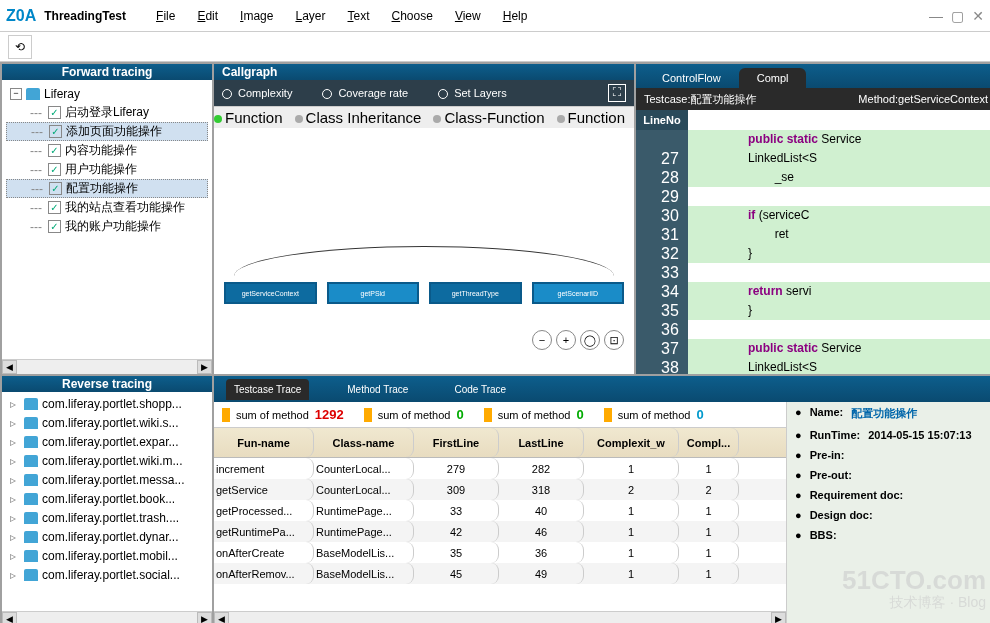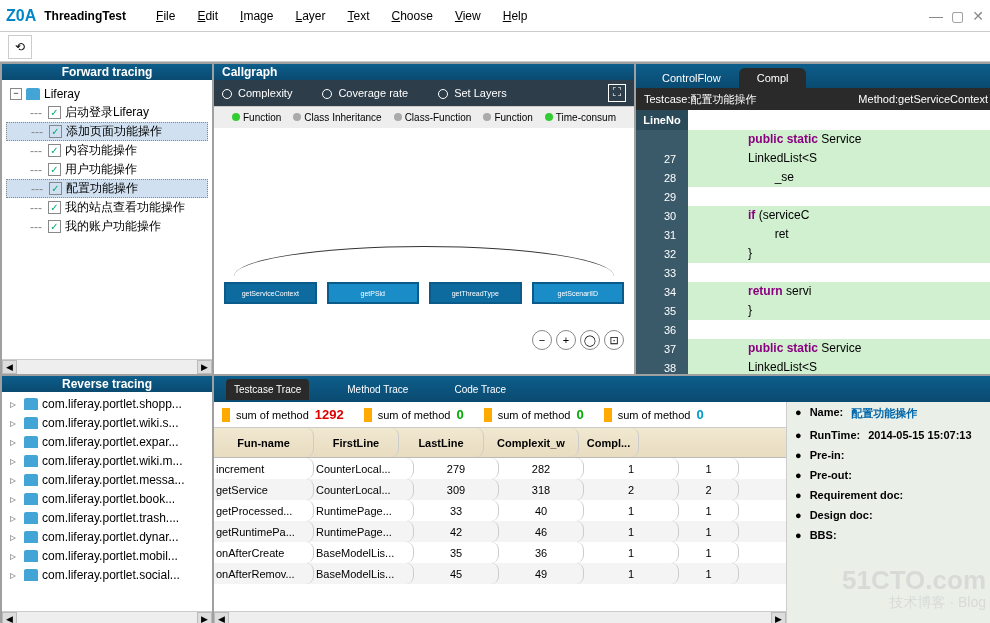--- a/index.html
+++ b/index.html
@@ -28,32 +28,32 @@
 .callgraph-opts { height: 26px; background: #2d3e4a; color: #fff; display: flex; align-items: center; gap: 30px; padding: 0 8px; font-family: "Courier New", monospace; font-size: 11px; }
 .radio-off { width: 10px; height: 10px; border-radius: 50%; border: 1px solid #fff; margin-right: 6px; display: inline-block; vertical-align: middle; }
 .expand-ico { margin-left: auto; width: 18px; height: 18px; border: 1px solid #fff; font-size: 12px; text-align: center; }
 .graph-canvas { flex: 1; background: #fff; position: relative; overflow: hidden; }
 .graph-nodes { position: absolute; bottom: 70px; left: 10px; right: 10px; display: flex; gap: 10px; }
 .graph-node { flex: 1; height: 22px; border: 2px solid #0a5a8a; background: #0d6ba0; color: #fff; font-size: 7px; display: flex; align-items: center; justify-content: center; }
 .graph-node.alt { background: #1a8cc8; }
 .graph-path { position: absolute; bottom: 98px; left: 20px; right: 20px; height: 30px; border-top: 1px solid #333; border-radius: 50% 50% 0 0 / 100% 100% 0 0; }
 .zoom-controls { position: absolute; bottom: 24px; right: 10px; display: flex; gap: 4px; }
 .zoom-controls span { width: 20px; height: 20px; border: 1px solid #888; border-radius: 50%; display: flex; align-items: center; justify-content: center; font-size: 11px; }
-.graph-tabs { height: 22px; background: #eee; border-top: 1px solid #ccc; display: flex; align-items: center; font-size: 10px; padding: 0 18px; gap: 12px; white-space: nowrap; overflow: hidden; }
+.graph-tabs { height: 22px; background: #eee; border-top: 1px solid #ccc; display: flex; align-items: center; font-size: 15px; padding: 0 0; gap: 12px; white-space: nowrap; overflow: hidden; }
 .dot { width: 8px; height: 8px; border-radius: 50%; display: inline-block; margin-right: 3px; }
 .dot.g { background: #3c3; } .dot.gray { background: #aaa; }
 .code-panel { display: flex; flex-direction: column; }
 .code-tabs { height: 24px; background: linear-gradient(#0d5e8c, #0a4a70); display: flex; align-items: flex-end; padding-left: 8px; }
 .code-tab { padding: 4px 18px; color: #fff; font-size: 11px; border-radius: 6px 6px 0 0; cursor: pointer; }
 .code-tab.active { background: #2a2a2a; }
 .code-info { height: 22px; background: #2a2a2a; color: #fff; display: flex; padding: 0 8px; align-items: center; font-size: 11px; justify-content: space-between; }
 .code-area { flex: 1; display: flex; overflow: hidden; }
 .line-nos { width: 52px; background: #3a5a6a; color: #fff; }
 .line-hdr { height: 20px; background: #2a4a5a; display: flex; align-items: center; justify-content: center; font-weight: bold; font-size: 11px; }
-.line-no { height: 19px; display: flex; align-items: center; justify-content: center; font-size: 11px; padding-left: 16px; }
+.line-no { height: 19px; display: flex; align-items: center; justify-content: center; font-size: 16px; padding-left: 16px; }
 .code-body { flex: 1; background: #fff; font-family: "Courier New", monospace; font-size: 12px; overflow: hidden; }
 .code-line { height: 19px; padding-left: 60px; white-space: pre; line-height: 19px; }
 .code-line.hl { background: #d0f0d0; }
 .kw { color: #8B0080; font-weight: bold; }
 .rev-list { flex: 1; overflow: hidden; padding: 2px; }
 .rev-row { display: flex; align-items: center; height: 19px; padding-left: 6px; white-space: nowrap; }
 .rev-row .exp { width: 10px; margin-right: 4px; color: #888; }
 .trace-panel { grid-column: 2 / 4; display: flex; flex-direction: column; }
 .trace-tabs { height: 26px; background: linear-gradient(#0d5e8c, #0a4a70); display: flex; align-items: center; gap: 30px; padding: 0 12px; }
 .trace-tab { color: #fff; font-size: 10px; padding: 5px 8px; cursor: pointer; }
@@ -321,20 +321,21 @@
             <span class="sum-h"></span>
             <span>sum of method</span>
             <span class="sum-v g">0</span>
             <span class="sum-h"></span>
             <span>sum of method</span>
             <span class="sum-v b">0</span>
           </div>
         <div class="tbl">
           <div class="tbl-hdr" id="tblhdr">
               <div class="c1">Fun-name</div>
+              <div class="c2">Class-name</div>
               <div class="c3">FirstLine</div>
               <div class="c4">LastLine</div>
               <div class="c5">Complexit_w</div>
               <div class="c6">Compl...</div>
             </div>
           <div id="tblbody">
               <div class="tbl-row">
                 <div class="c1">increment</div>
                 <div class="c2">CounterLocal...</div>
                 <div class="c3">279</div>

